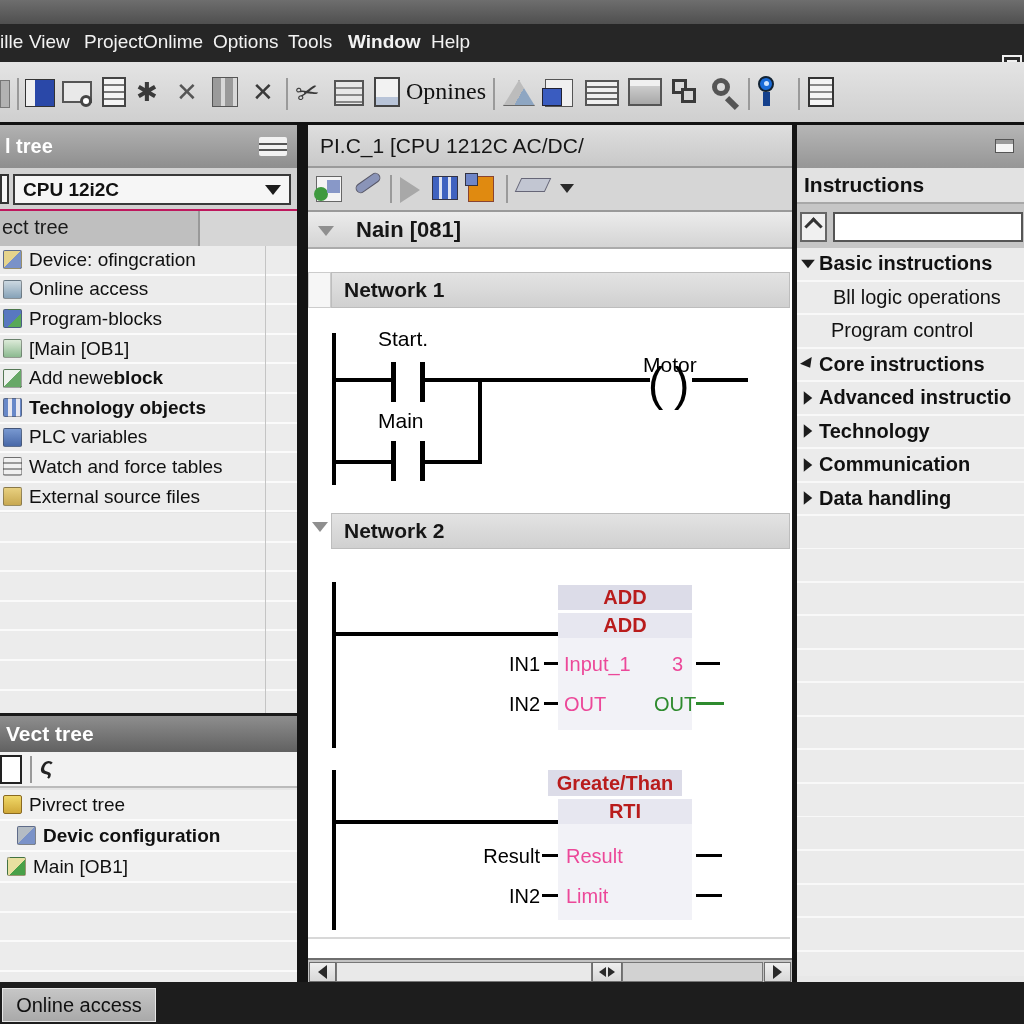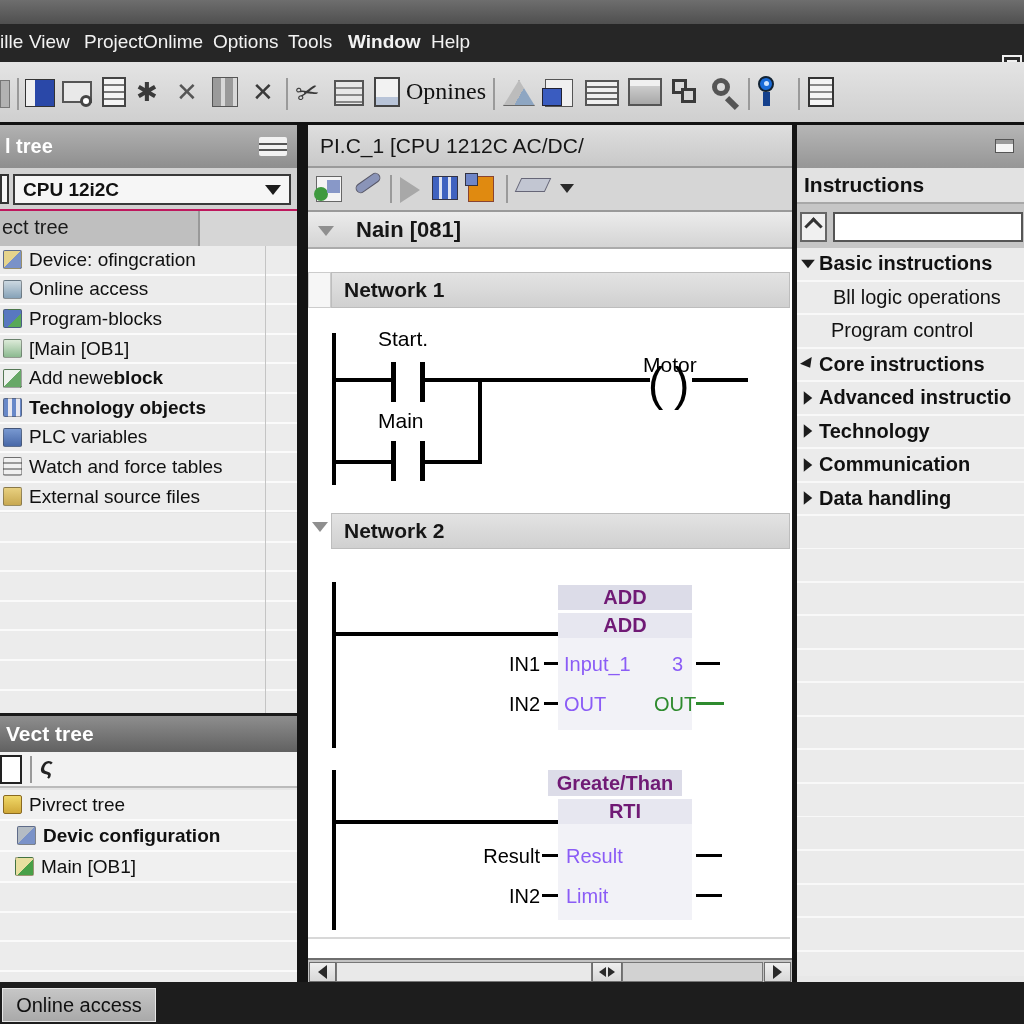--- a/index.html
+++ b/index.html
@@ -54,23 +54,23 @@
   .ed-canvas { left:0; top:124px; width:484px; height:709px; background:#ffffff; }
   .net-header { position:absolute; height:36px;
     background:linear-gradient(#e3e3e3,#d0d0d0); border:1px solid #bdbdbd;
     font-size:21px; font-weight:bold; color:#161616; line-height:34px; padding-left:12px; }
   .hline { position:absolute; height:4px; background:#000; }
   .vline { position:absolute; width:4px; background:#000; }
   .cbar  { position:absolute; width:5px; height:40px; background:#000; }
   .llabel{ position:absolute; font-size:21px; color:#000; white-space:nowrap; }
   .coilp { position:absolute; font-size:46px; font-weight:400; color:#000; line-height:1; }
   .blockrow { position:absolute; text-align:center; font-weight:bold; font-size:20px;
-    color:#701a75; }
+    color:#b91c1c; }
   .pin-ext { position:absolute; font-size:20px; color:#000; text-align:right; }
-  .pin-int { position:absolute; font-size:20px; color:#8b5cf6; }
+  .pin-int { position:absolute; font-size:20px; color:#ec4899; }
   .tri-down { width:0; height:0; border-left:8px solid transparent;
     border-right:8px solid transparent; border-top:10px solid #1c1c1c; }
   .tri-right { width:0; height:0; border-top:8px solid transparent;
     border-bottom:8px solid transparent; border-left:10px solid #1c1c1c; }
   .tri-grey { border-top-color:#8f8f8f; }
 
   
   .sb { position:absolute; background:#c4c4c4; border-top:2px solid #6e6e6e; }
   .sb-btn { position:absolute; top:2px; height:20px; background:linear-gradient(#efefef,#d8d8d8);
     border:1px solid #6e6e6e; display:flex; align-items:center; justify-content:center; }
@@ -225,21 +225,21 @@
     </div>
     <div class="abs" style="left:0;top:665px;width:297px">
       <div class="lowrow" style="font-weight:normal">
         <span class="ticon" style="background:linear-gradient(#f0d868,#d0a838);border-color:#8a6a20"></span>
         <span>Pivrect tree</span>
       </div>
       <div class="lowrow" style="font-weight:bold;padding-left:14px">
         <span class="ticon" style="background:linear-gradient(135deg,#b4bcc4 50%,#7a92c8 50%)"></span>
         <span>Devic configuration</span>
       </div>
-      <div class="lowrow" style="padding-left:12px">
+      <div class="lowrow" style="padding-left:4px">
         <span class="ticon" style="background:linear-gradient(135deg,#e8e0a0 55%,#48a048 55%)"></span>
         <span>Main [OB1]</span>
       </div>
     </div>
     <div class="abs stripes-l" style="left:0;top:758px;width:297px;height:99px"></div>
   </div>
 
   <div class="panel" style="left:308px;top:125px;width:484px;height:857px;background:#ffffff">
     <div class="abs ed-titlebar">
       <span>PI.C_1 [CPU 1212C AC/DC/</span>

